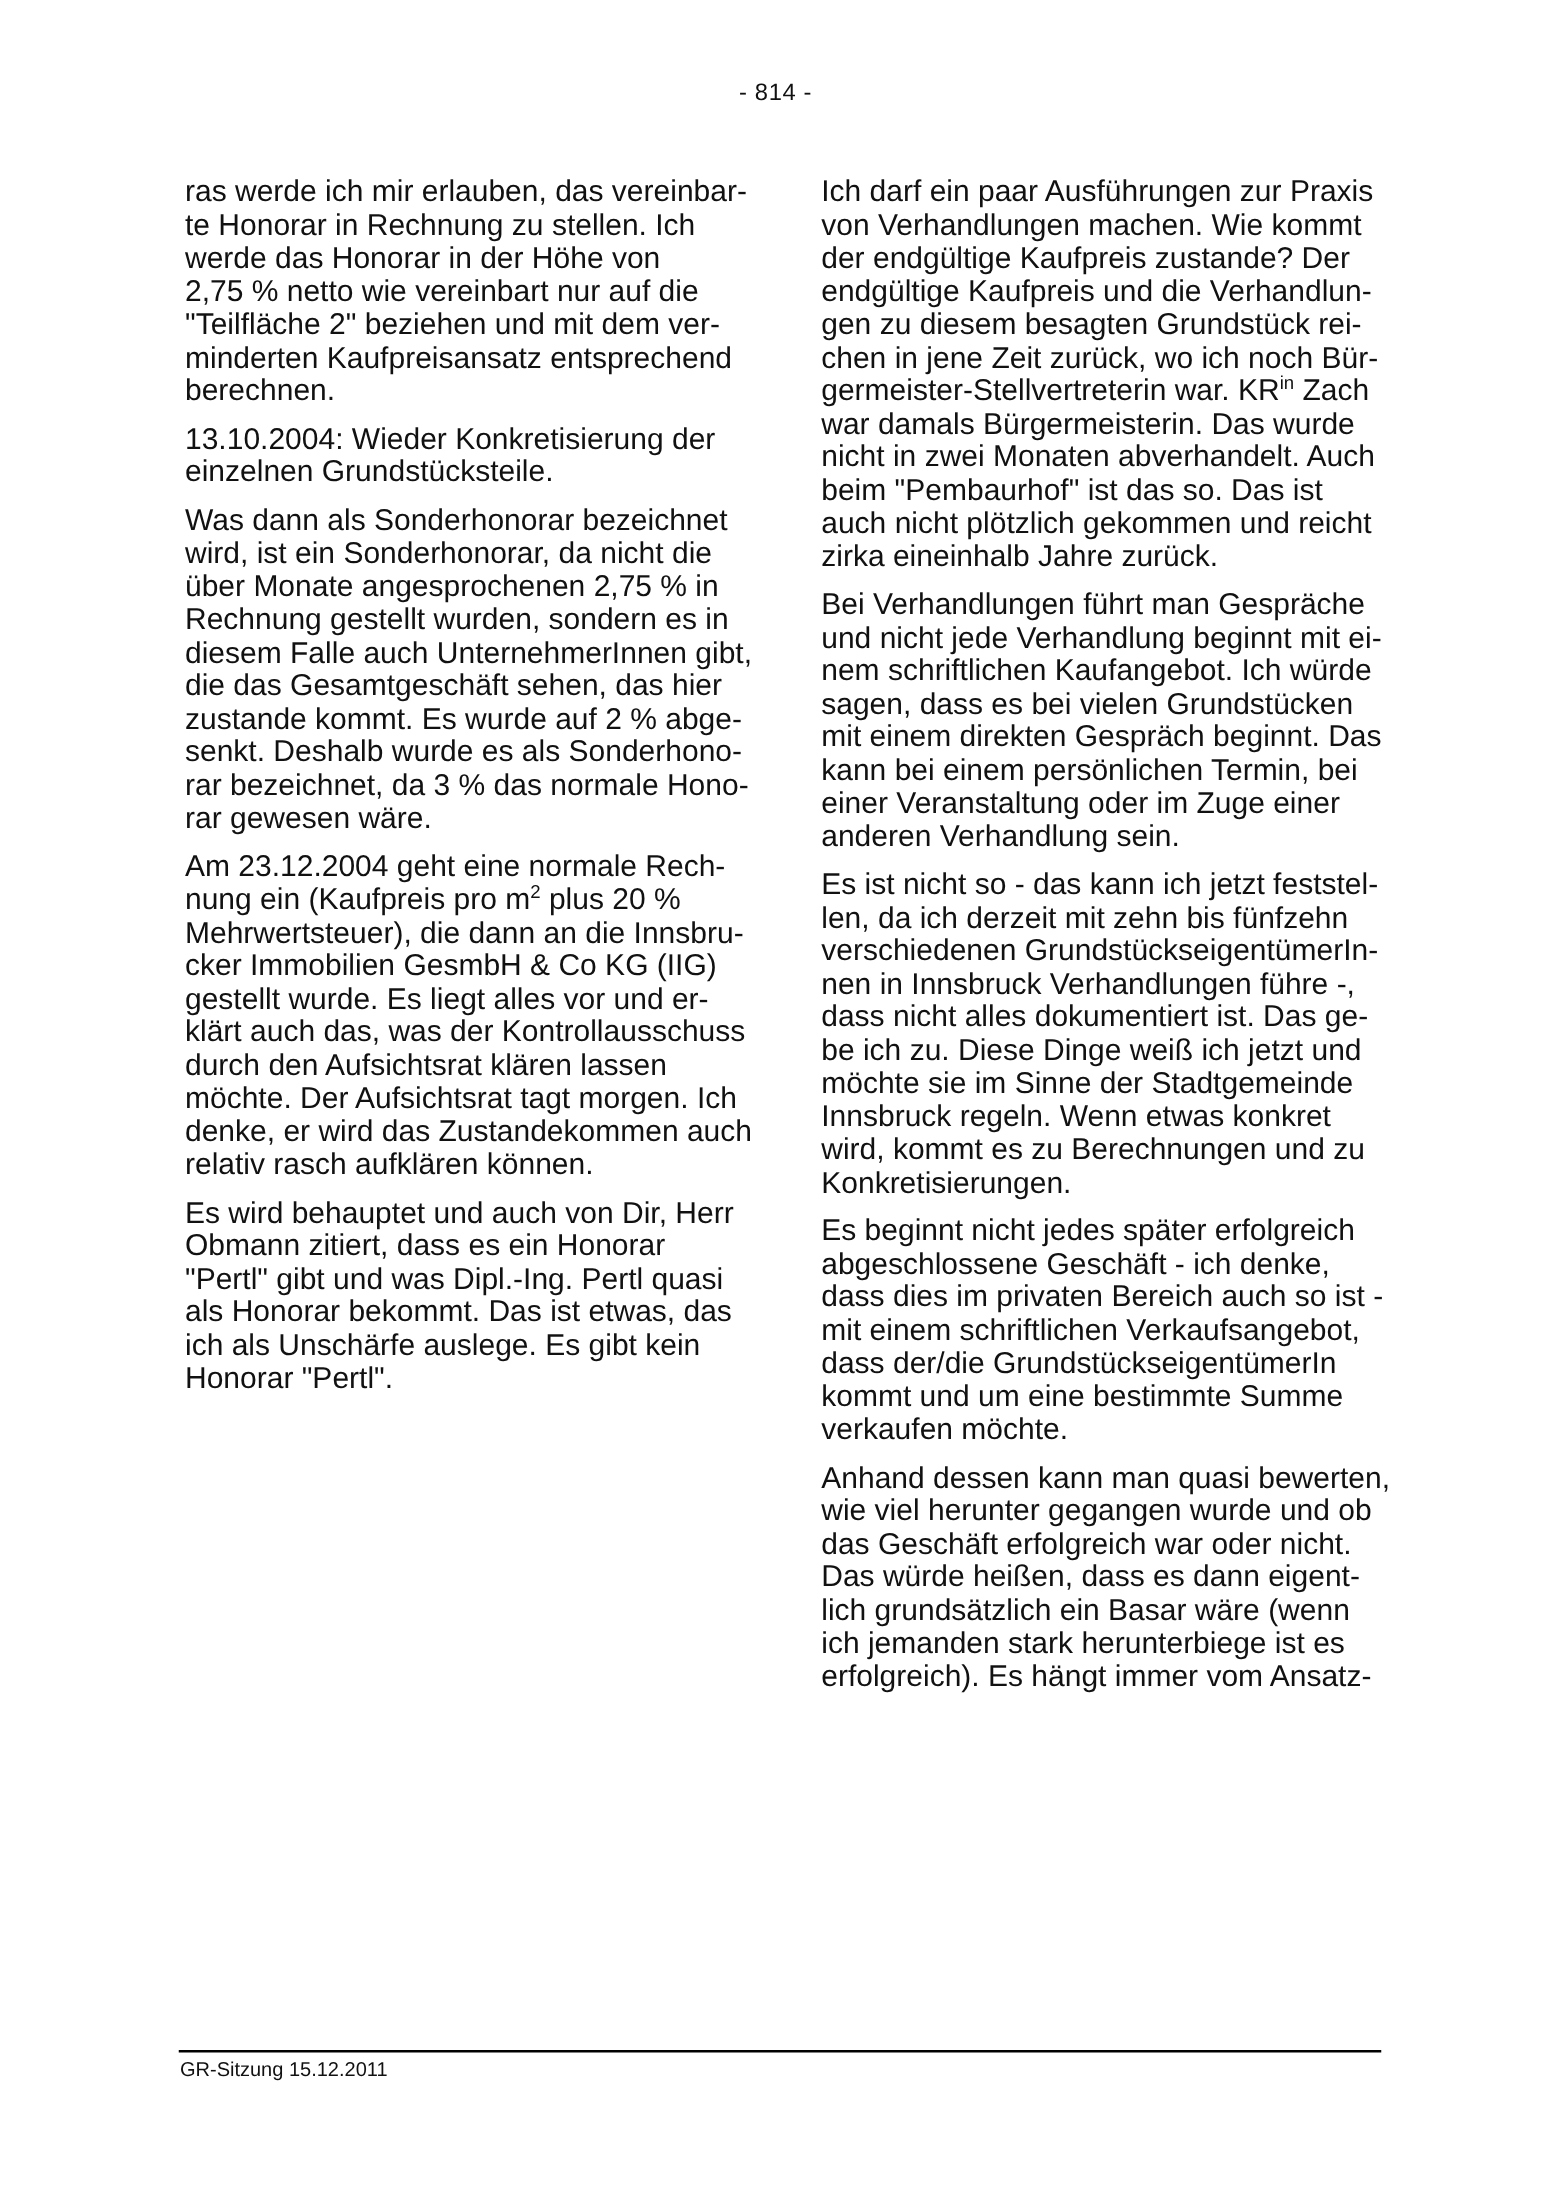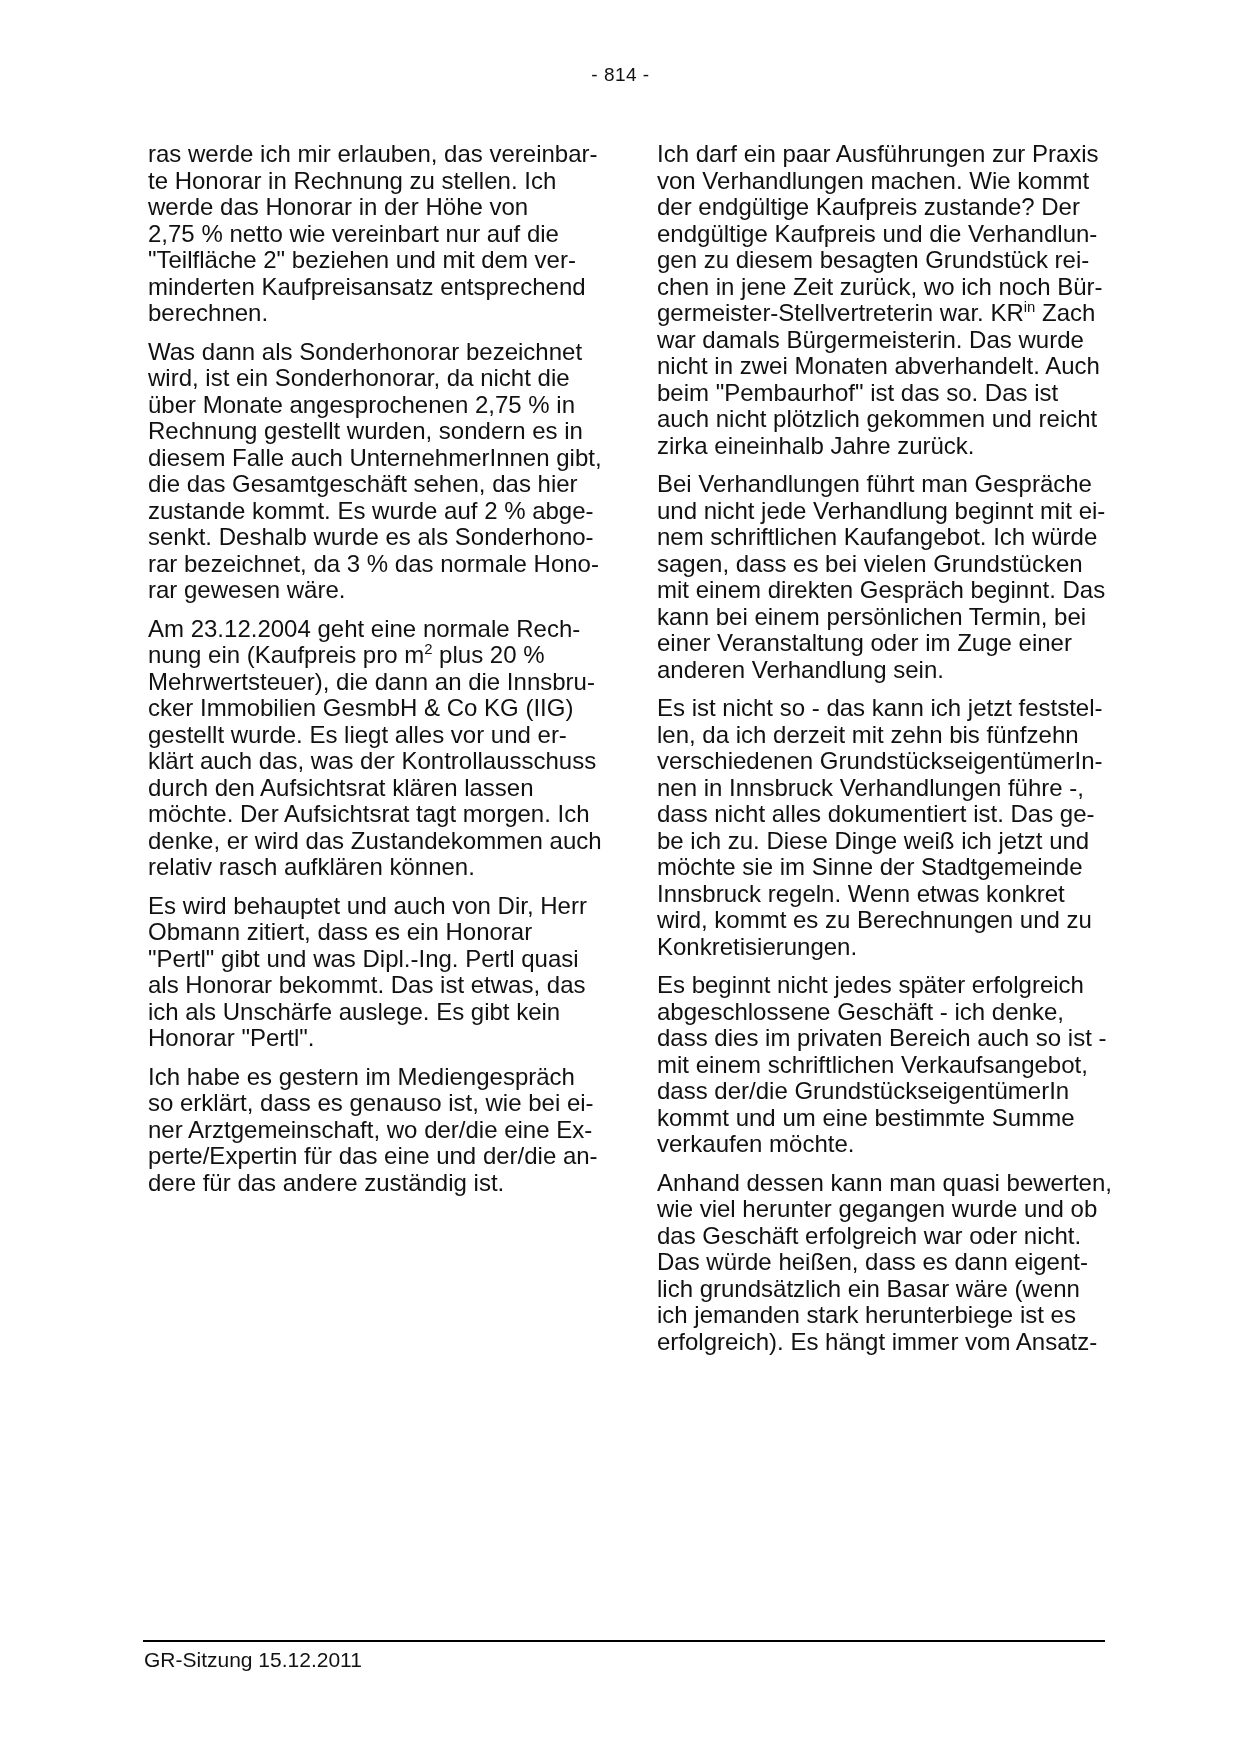--- a/index.html
+++ b/index.html
@@ -48,35 +48,35 @@
     left: 143px;
     top: 1640px;
     width: 962px;
     height: 0;
     border-top: 2px solid #000000;
   }
   .footer-text {
     position: absolute;
     left: 144px;
     top: 1648px;
-    font-size: 21px;
+    font-size: 16px;
   }
 </style>
 </head>
 <body>
 
 <div class="page">
   <div class="page-number">- 814 -</div>
 
   <div class="col col-left">
       <p>ras werde ich mir erlauben, das vereinbar-<br>te Honorar in Rechnung zu stellen. Ich<br>werde das Honorar in der Höhe von<br>2,75 % netto wie vereinbart nur auf die<br>"Teilfläche 2" beziehen und mit dem ver-<br>minderten Kaufpreisansatz entsprechend<br>berechnen.</p>
+      <p>13.10.2004: Wieder Konkretisierung der<br>einzelnen Grundstücksteile.</p>
       <p>Was dann als Sonderhonorar bezeichnet<br>wird, ist ein Sonderhonorar, da nicht die<br>über Monate angesprochenen 2,75 % in<br>Rechnung gestellt wurden, sondern es in<br>diesem Falle auch UnternehmerInnen gibt,<br>die das Gesamtgeschäft sehen, das hier<br>zustande kommt. Es wurde auf 2 % abge-<br>senkt. Deshalb wurde es als Sonderhono-<br>rar bezeichnet, da 3 % das normale Hono-<br>rar gewesen wäre.</p>
       <p>Am 23.12.2004 geht eine normale Rech-<br>nung ein (Kaufpreis pro m<sup>2</sup> plus 20 %<br>Mehrwertsteuer), die dann an die Innsbru-<br>cker Immobilien GesmbH &amp; Co KG (IIG)<br>gestellt wurde. Es liegt alles vor und er-<br>klärt auch das, was der Kontrollausschuss<br>durch den Aufsichtsrat klären lassen<br>möchte. Der Aufsichtsrat tagt morgen. Ich<br>denke, er wird das Zustandekommen auch<br>relativ rasch aufklären können.</p>
       <p>Es wird behauptet und auch von Dir, Herr<br>Obmann zitiert, dass es ein Honorar<br>"Pertl" gibt und was Dipl.-Ing. Pertl quasi<br>als Honorar bekommt. Das ist etwas, das<br>ich als Unschärfe auslege. Es gibt kein<br>Honorar "Pertl".</p>
-      <p>Ich habe es gestern im Mediengespräch<br>so erklärt, dass es genauso ist, wie bei ei-<br>ner Arztgemeinschaft, wo der/die eine Ex-<br>perte/Expertin für das eine und der/die an-<br>dere für das andere zuständig ist.</p>
     </div>
 
   <div class="col col-right">
       <p>Ich darf ein paar Ausführungen zur Praxis<br>von Verhandlungen machen. Wie kommt<br>der endgültige Kaufpreis zustande? Der<br>endgültige Kaufpreis und die Verhandlun-<br>gen zu diesem besagten Grundstück rei-<br>chen in jene Zeit zurück, wo ich noch Bür-<br>germeister-Stellvertreterin war. KR<sup>in</sup> Zach<br>war damals Bürgermeisterin. Das wurde<br>nicht in zwei Monaten abverhandelt. Auch<br>beim "Pembaurhof" ist das so. Das ist<br>auch nicht plötzlich gekommen und reicht<br>zirka eineinhalb Jahre zurück.</p>
       <p>Bei Verhandlungen führt man Gespräche<br>und nicht jede Verhandlung beginnt mit ei-<br>nem schriftlichen Kaufangebot. Ich würde<br>sagen, dass es bei vielen Grundstücken<br>mit einem direkten Gespräch beginnt. Das<br>kann bei einem persönlichen Termin, bei<br>einer Veranstaltung oder im Zuge einer<br>anderen Verhandlung sein.</p>
       <p>Es ist nicht so - das kann ich jetzt feststel-<br>len, da ich derzeit mit zehn bis fünfzehn<br>verschiedenen GrundstückseigentümerIn-<br>nen in Innsbruck Verhandlungen führe -,<br>dass nicht alles dokumentiert ist. Das ge-<br>be ich zu. Diese Dinge weiß ich jetzt und<br>möchte sie im Sinne der Stadtgemeinde<br>Innsbruck regeln. Wenn etwas konkret<br>wird, kommt es zu Berechnungen und zu<br>Konkretisierungen.</p>
       <p>Es beginnt nicht jedes später erfolgreich<br>abgeschlossene Geschäft - ich denke,<br>dass dies im privaten Bereich auch so ist -<br>mit einem schriftlichen Verkaufsangebot,<br>dass der/die GrundstückseigentümerIn<br>kommt und um eine bestimmte Summe<br>verkaufen möchte.</p>
       <p>Anhand dessen kann man quasi bewerten,<br>wie viel herunter gegangen wurde und ob<br>das Geschäft erfolgreich war oder nicht.<br>Das würde heißen, dass es dann eigent-<br>lich grundsätzlich ein Basar wäre (wenn<br>ich jemanden stark herunterbiege ist es<br>erfolgreich). Es hängt immer vom Ansatz-</p>
     </div>
 

